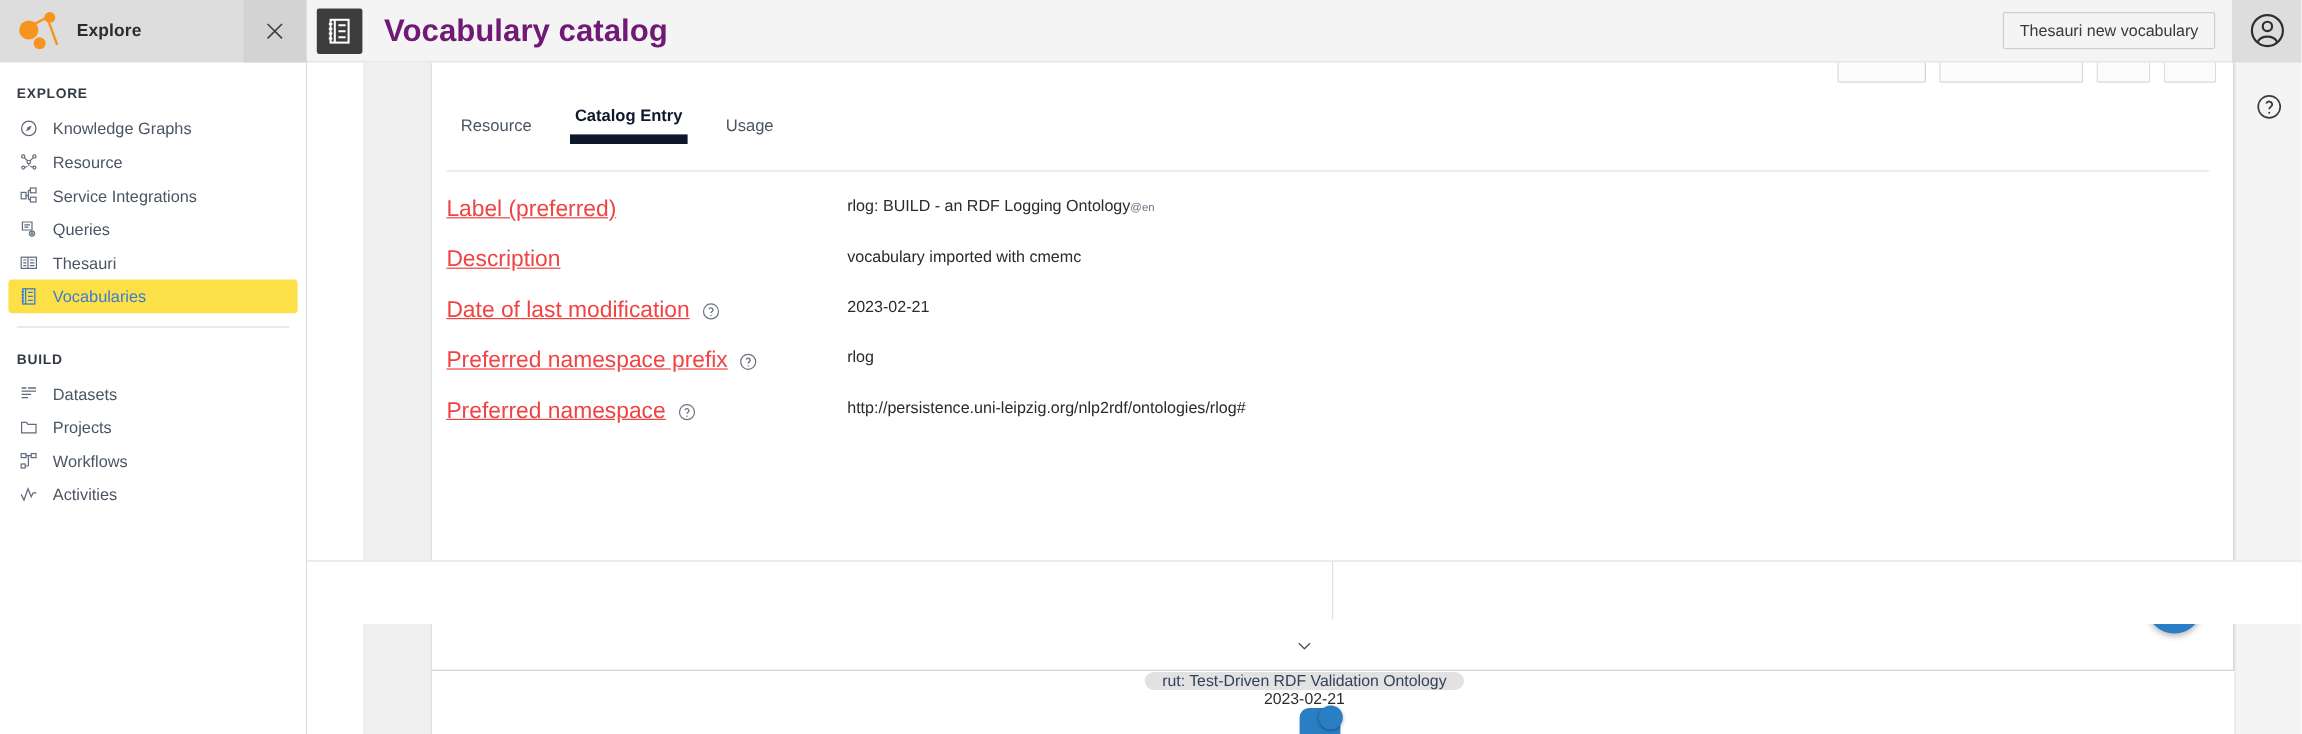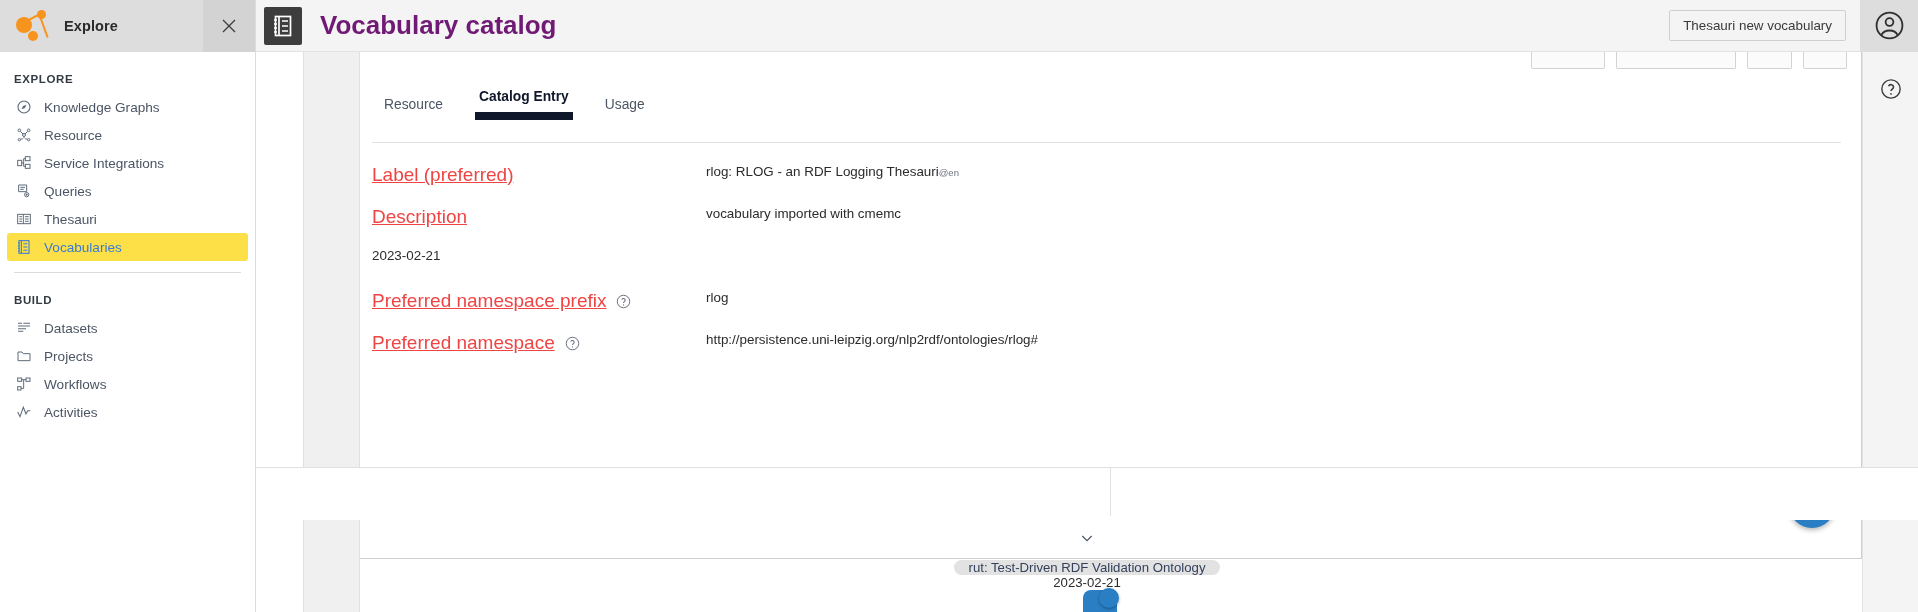--- a/index.html
+++ b/index.html
@@ -540,32 +540,42 @@
         </nav>
         <div class="tabs-divider"></div>
 
         <div class="form-area">
 
           <div class="form-row">
             <div class="form-label">
               <span>Label (preferred)</span>
             </div>
             <div class="form-value">
-              <span>rlog: RLOG - an RDF Logging Thesauri</span><span class="lang-tag">@en</span>
+              <span>rlog: BUILD - an RDF Logging Ontology</span><span class="lang-tag">@en</span>
             </div>
           </div>
 
           <div class="form-row">
             <div class="form-label">
               <span>Description</span>
             </div>
             <div class="form-value">vocabulary imported with cmemc</div>
           </div>
 
           <div class="form-row">
+            <div class="form-label">
+              <span>Date of last modification</span>
+              <span class="qmark">
+                <svg viewBox="0 0 24 24" fill="none" stroke="#6b7280" stroke-width="1.6">
+                  <circle cx="12" cy="12" r="10"></circle>
+                  <path d="M9.3 9 a2.8 2.8 0 0 1 5.4 1 c0 1.9 -2.7 2.3 -2.7 4.2" stroke-width="1.8"></path>
+                  <circle cx="12" cy="17.4" r="0.95" fill="#6b7280" stroke="none"></circle>
+                </svg>
+              </span>
+            </div>
             <div class="form-value">2023-02-21</div>
           </div>
 
           <div class="form-row">
             <div class="form-label">
               <span>Preferred namespace prefix</span>
               <span class="qmark">
                 <svg viewBox="0 0 24 24" fill="none" stroke="#6b7280" stroke-width="1.6">
                   <circle cx="12" cy="12" r="10"></circle>
                   <path d="M9.3 9 a2.8 2.8 0 0 1 5.4 1 c0 1.9 -2.7 2.3 -2.7 4.2" stroke-width="1.8"></path>

